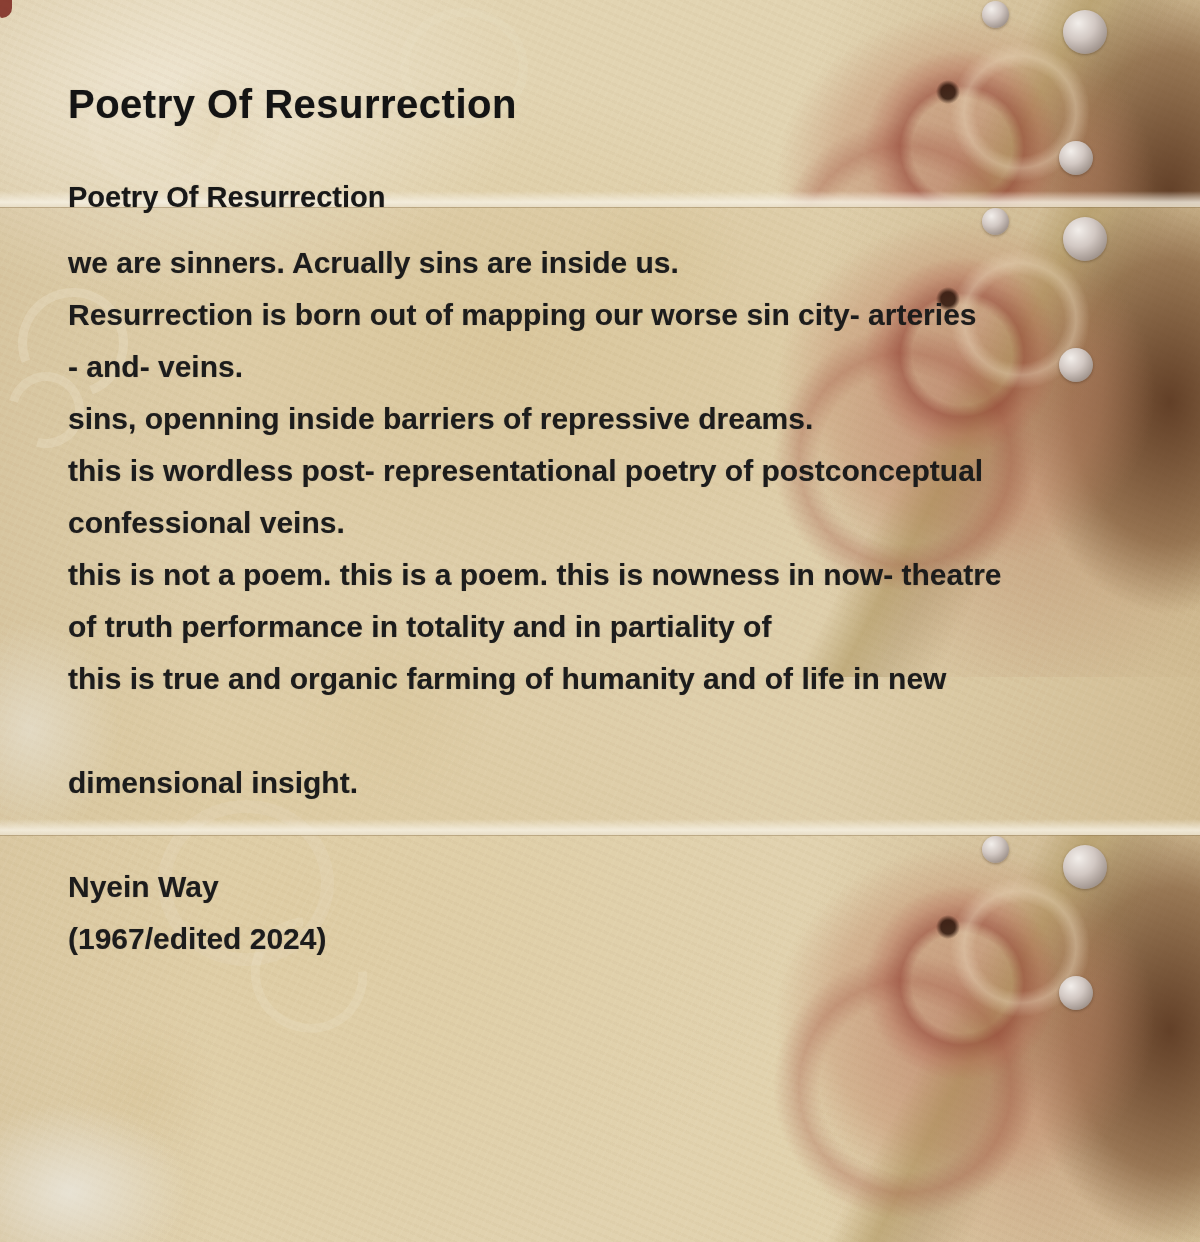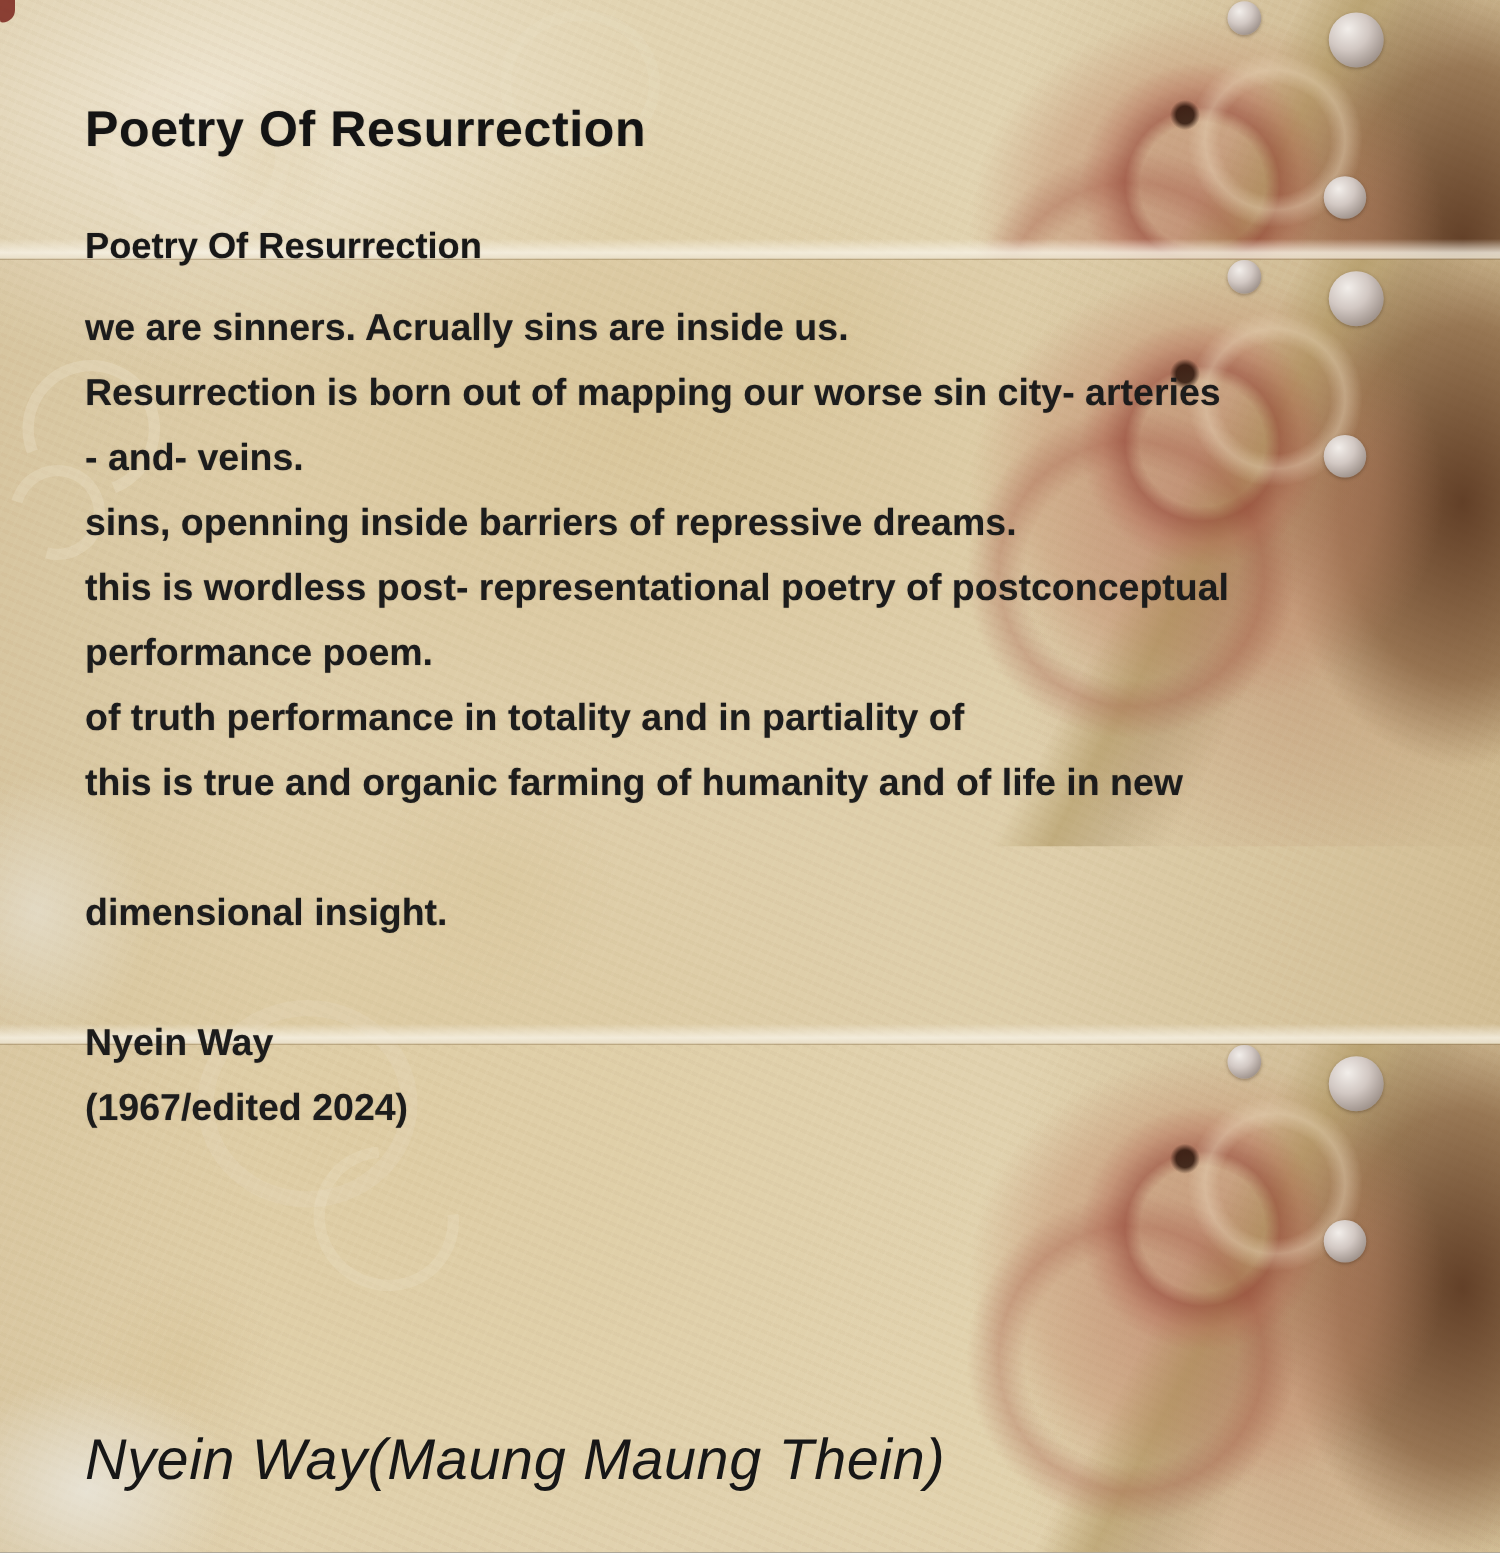--- a/index.html
+++ b/index.html
@@ -127,24 +127,24 @@
   <div class="seam s2"></div>
 
   <h1 class="title">Poetry Of Resurrection</h1>
   <h2 class="subtitle">Poetry Of Resurrection</h2>
   <div class="poem">
       <div class="poem-line">we are sinners. Acrually sins are inside us.</div>
       <div class="poem-line">Resurrection is born out of mapping our worse sin city- arteries</div>
       <div class="poem-line">- and- veins.</div>
       <div class="poem-line">sins, openning inside barriers of repressive dreams.</div>
       <div class="poem-line">this is wordless post- representational poetry of postconceptual</div>
-      <div class="poem-line">performance poem.</div>
+      <div class="poem-line">confessional veins.</div>
+      <div class="poem-line">this is not a poem. this is a poem. this is nowness in now- theatre</div>
       <div class="poem-line">of truth performance in totality and in partiality of</div>
       <div class="poem-line">this is true and organic farming of humanity and of life in new</div>
       <div class="poem-line">&nbsp;</div>
       <div class="poem-line">dimensional insight.</div>
       <div class="poem-line">&nbsp;</div>
       <div class="poem-line">Nyein Way</div>
       <div class="poem-line">(1967/edited 2024)</div>
     </div>
-  <div class="signature">Nyein Way(Maung Maung Thein)</div>
 
 </div>
 
 </body></html>

